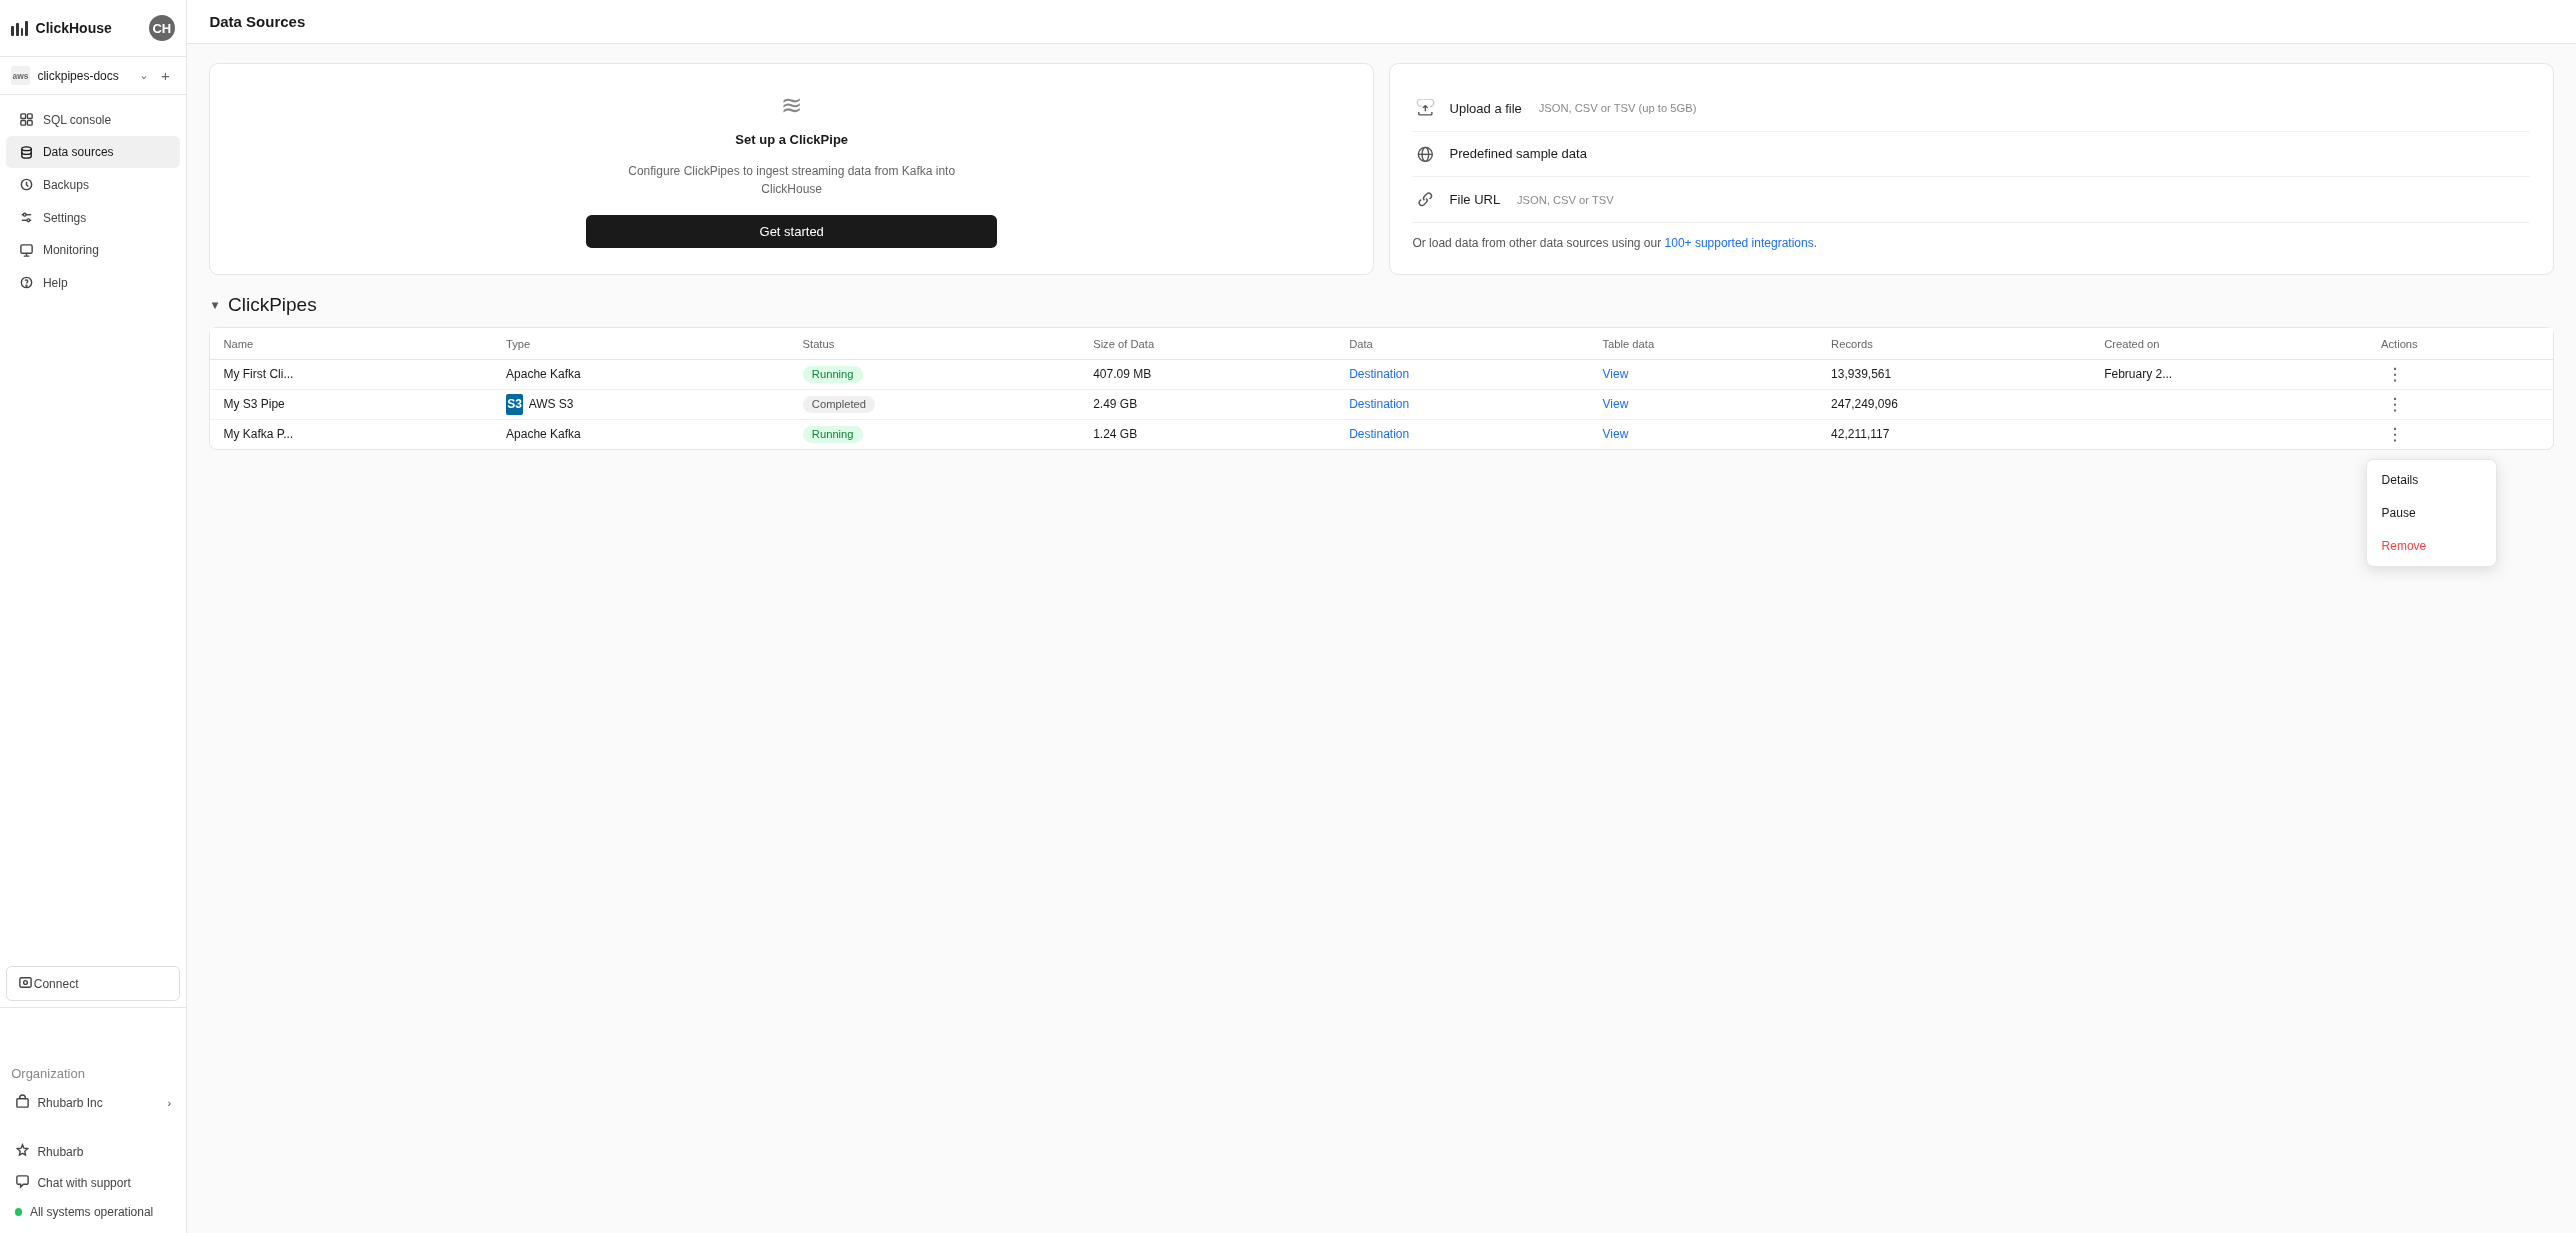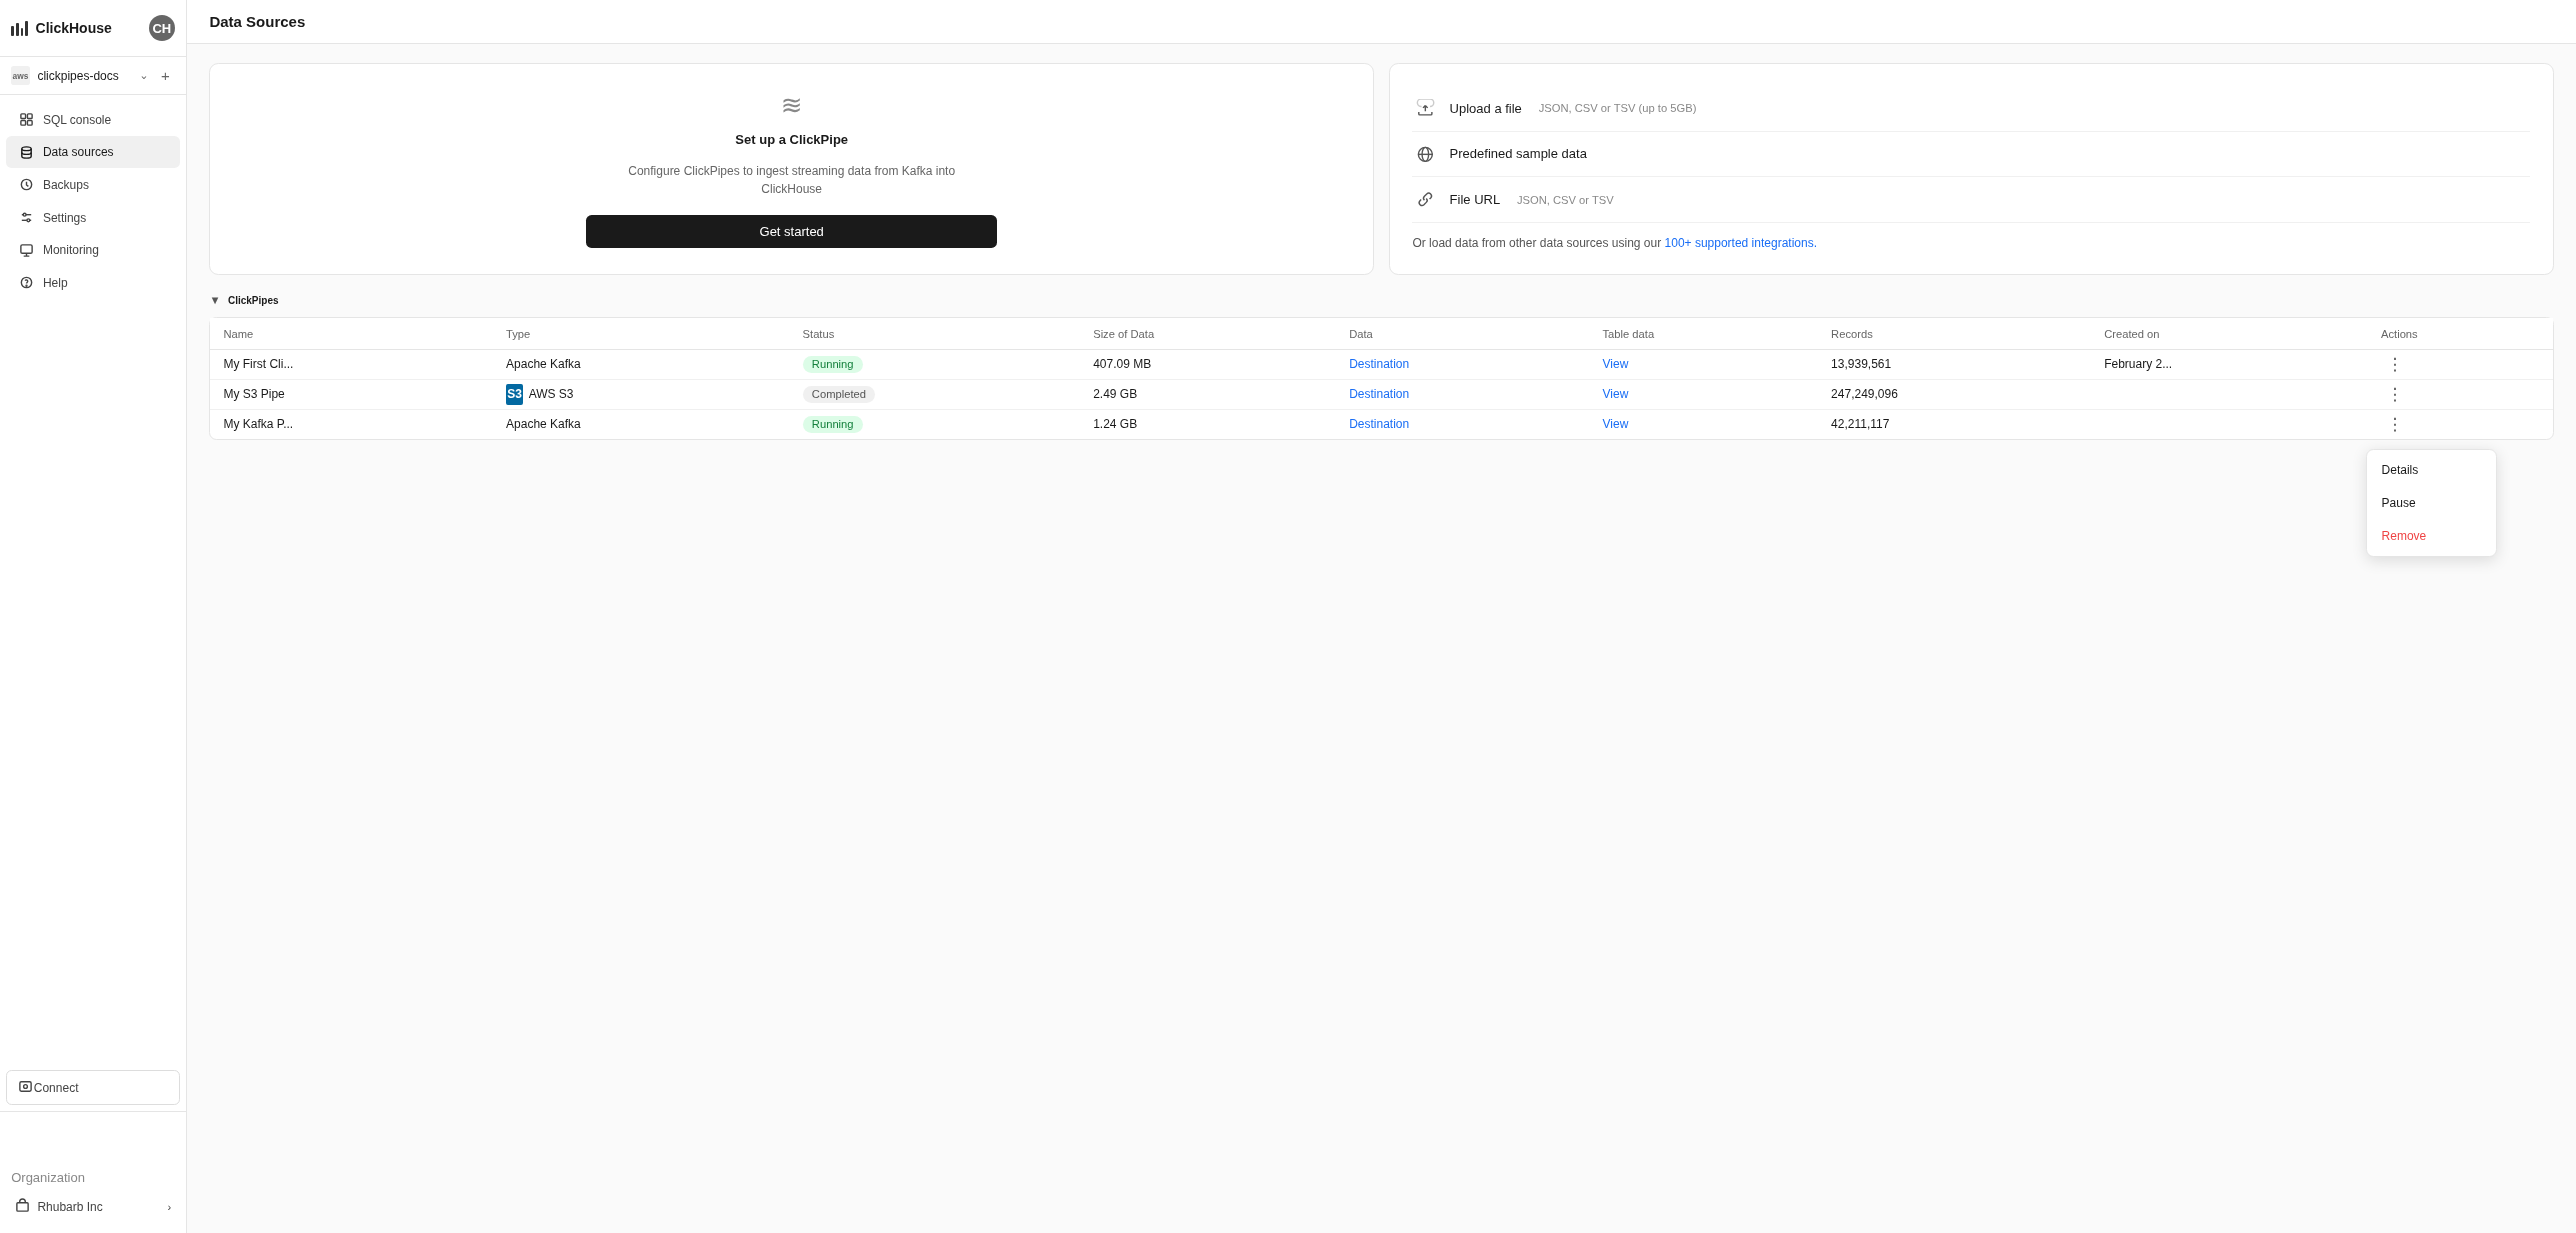--- a/index.html
+++ b/index.html
@@ -57,21 +57,21 @@
     .upload-option:last-child { border-bottom: none; }
     .upload-option-icon { width: 26px; height: 26px; display: flex; align-items: center; justify-content: center; font-size: 17px; color: #555; flex-shrink: 0; }
     .upload-option-text { font-size: 13px; font-weight: 500; }
     .upload-option-sub { font-size: 11.2px; color: #888; margin-left: 5.6px; }
     .upload-integration-text { font-size: 12px; color: #555; margin-top: 13px; }
     .upload-integration-link { color: #1a6ef5; text-decoration: none; }
 
     
     .section-header { display: flex; align-items: center; gap: 7.5px; margin-bottom: 11.2px; }
     .section-toggle { font-size: 11.2px; color: #555; cursor: pointer; }
-    .section-title { font-size: 10px; font-weight: 700; }
+    .section-title { font-size: 19px; font-weight: 400; }
 
     
     .table-container { background: #fff; border: 0.9px solid #e5e5e5; border-radius: 7.5px; overflow: visible; position: relative; }
     .data-table { width: 100%; border-collapse: collapse; }
     .data-table th { padding: 9.3px 13px; text-align: left; font-size: 11.2px; font-weight: 500; color: #666; border-bottom: 0.9px solid #e5e5e5; background: #fff; }
     .data-table td { padding: 4px 13px; font-size: 12px; border-bottom: 0.9px solid #f0f0f0; }
     .data-table tr:last-child td { border-bottom: none; }
 
     .status-badge { display: inline-flex; align-items: center; gap: 4.7px; padding: 2.8px 9.3px; border-radius: 18.7px; font-size: 11.2px; font-weight: 500; }
     .status-running { background: #dcfce7; color: #15803d; }
@@ -193,20 +193,42 @@
         <svg width="15" height="15" viewBox="0 0 16 16" fill="none" stroke="currentColor" stroke-width="1.5">
           <rect x="2" y="5" width="12" height="9" rx="1"></rect>
             <path d="M5 5V4a3 3 0 016 0v1"></path>
         </svg>
       </span>
       <span>Rhubarb Inc</span>
       <span class="chevron">›</span>
     </div>
   </div>
 
+  <div class="sidebar-footer">
+    <div class="footer-item">
+      <span>
+        <svg width="15" height="15" viewBox="0 0 16 16" fill="none" stroke="currentColor" stroke-width="1.5">
+          <path d="M8 2l1.5 3.5 4 .5-3 2.8.7 4L8 11 4.8 12.8l.7-4L2.5 6l4-.5z"></path>
+        </svg>
+      </span>
+      <span>Rhubarb</span>
+    </div>
+    <div class="footer-item">
+      <span>
+        <svg width="15" height="15" viewBox="0 0 16 16" fill="none" stroke="currentColor" stroke-width="1.5">
+          <path d="M2 3.5A1.5 1.5 0 013.5 2h9A1.5 1.5 0 0114 3.5v6A1.5 1.5 0 0112.5 11H9l-3 3v-3H3.5A1.5 1.5 0 012 9.5v-6z"></path>
+        </svg>
+      </span>
+      <span>Chat with support</span>
+    </div>
+    <div class="footer-item">
+      <span class="status-dot"></span>
+      <span>All systems operational</span>
+    </div>
+  </div>
 </div>
 
 <div class="main">
   <div class="main-header">
     <h1>Data Sources</h1>
   </div>
 
   <div class="main-content">
     <div class="top-cards">
 

